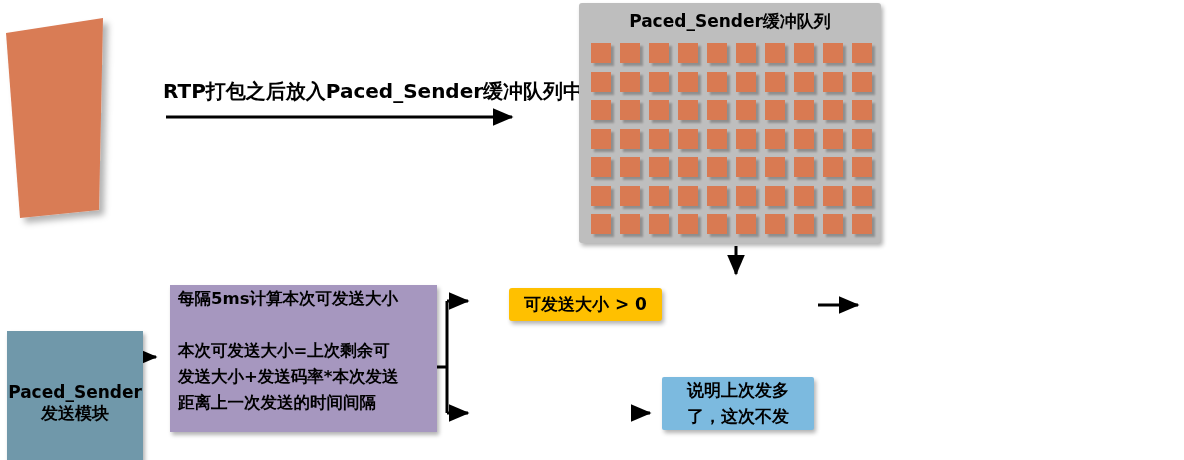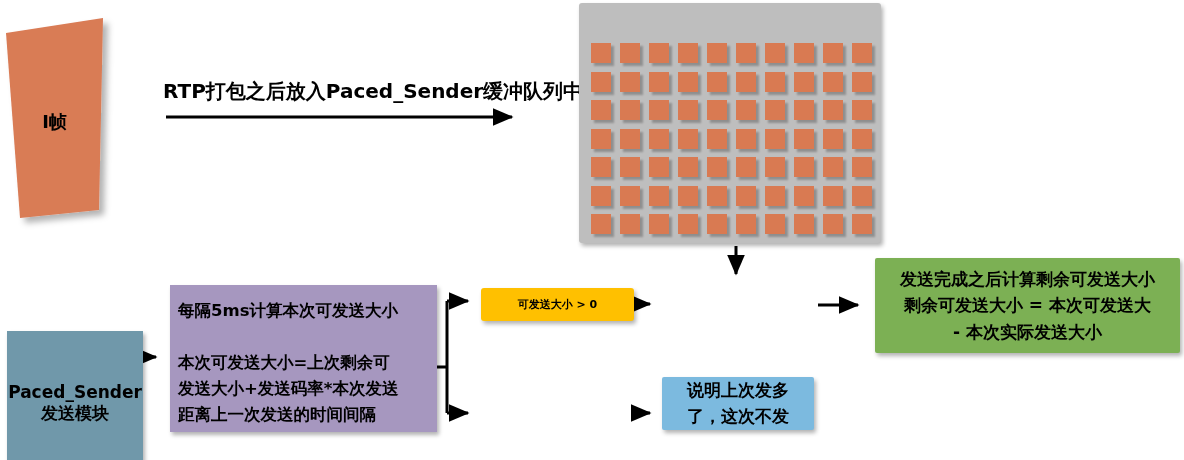--- a/index.html
+++ b/index.html
@@ -29,23 +29,23 @@
     grid-template-columns:repeat(10,20px);
     grid-auto-rows:20px;
     column-gap:9px;row-gap:8.5px;
   }
   .pkt{width:20px;height:20px;background:#D97A52;box-shadow:3px 3px 2px rgba(0,0,0,0.25);}
   .teal-box{background:#7098AA;font-size:17px;line-height:1.25;margin-top:44px;}
   .purple-box{
     background:#A697BF;
     justify-content:flex-start;align-items:flex-start;
     text-align:left;font-size:16.5px;line-height:1.57;
-    padding:13px 6px 0 8px;
+    padding:1px 6px 0 8px;
   }
-  .yellow-box{background:#FFC000;border-radius:3px;font-size:11px;}
+  .yellow-box{background:#FFC000;border-radius:3px;font-size:17px;margin-left:28px;}
   .blue-box{background:#7CBADF;border-radius:2px;font-size:17px;line-height:1.5;}
   .green-box{background:#7CB054;border-radius:2px;font-size:17px;line-height:1.55;}
   .toplabel{position:absolute;left:163px;top:78px;font-size:20px;}
   .iframe-label{
     position:absolute;left:6px;top:110px;width:97px;
     text-align:center;font-size:18px;
   }
   svg{position:absolute;left:0;top:0;pointer-events:none;}
 </style>
 </head>
@@ -73,25 +73,25 @@
 
     <path d="M437,367 L447,367 M447,301 L447,413" stroke="#000" stroke-width="3" fill="none"></path>
     <line x1="447" y1="301" x2="468" y2="301" stroke="#000" stroke-width="3" marker-end="url(#ah)"></line>
     <line x1="447" y1="413" x2="468" y2="413" stroke="#000" stroke-width="3" marker-end="url(#ah)"></line>
 
     <line x1="636" y1="304" x2="650" y2="304" stroke="#000" stroke-width="3" marker-end="url(#ah)"></line>
     <line x1="818" y1="305" x2="858" y2="305" stroke="#000" stroke-width="3" marker-end="url(#ah)"></line>
     <line x1="635" y1="413" x2="650" y2="413" stroke="#000" stroke-width="3" marker-end="url(#ah)"></line>
   </svg>
 
-  <div class="iframe-label">I帧</div>
 
   <div class="toplabel">RTP打包之后放入Paced_Sender缓冲队列中</div>
 
   <div class="box gray-box" style="left:579px;top:3px;width:302px;height:240px;">
+    <div class="gray-title">Paced_Sender缓冲队列</div>
     <div class="buffer-grid">
         <div class="pkt" style="background: rgb(217, 122, 82);"></div>
         <div class="pkt" style="background: rgb(217, 122, 82);"></div>
         <div class="pkt" style="background: rgb(217, 122, 82);"></div>
         <div class="pkt" style="background: rgb(217, 122, 82);"></div>
         <div class="pkt" style="background: rgb(217, 122, 82);"></div>
         <div class="pkt" style="background: rgb(217, 122, 82);"></div>
         <div class="pkt" style="background: rgb(217, 122, 82);"></div>
         <div class="pkt" style="background: rgb(217, 122, 82);"></div>
         <div class="pkt" style="background: rgb(217, 122, 82);"></div>
@@ -168,17 +168,14 @@
 发送大小+发送码率*本次发送
 距离上一次发送的时间间隔</div>
 
   <div class="box yellow-box" style="left:481px;top:288px;width:153px;height:33px;">可发送大小 &gt; 0</div>
 
 
 
   <div class="box blue-box pre" style="left:662px;top:377px;width:152px;height:53px;">说明上次发多
 了，这次不发</div>
 
-  <div class="box green-box pre" style="left:875px;top:258px;width:305px;height:95px;">发送完成之后计算剩余可发送大小
-剩余可发送大小 = 本次可发送大
-- 本次实际发送大小</div>
 
 </div>
 
 </body></html>

